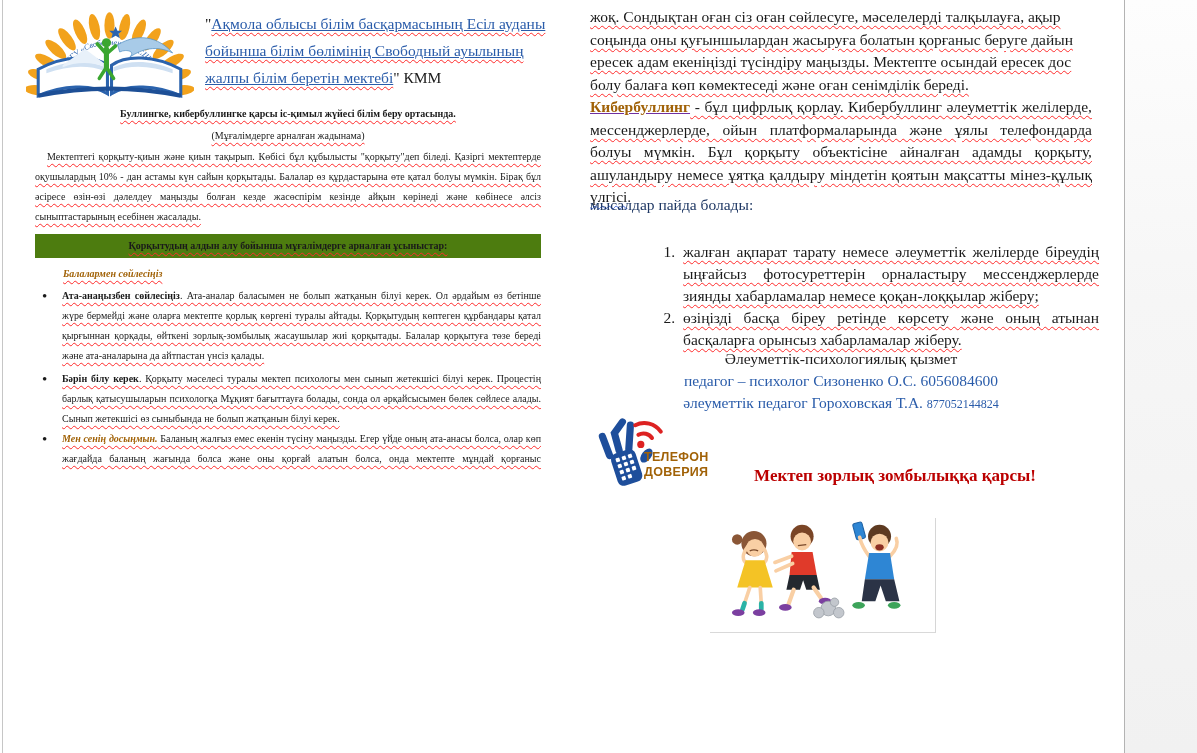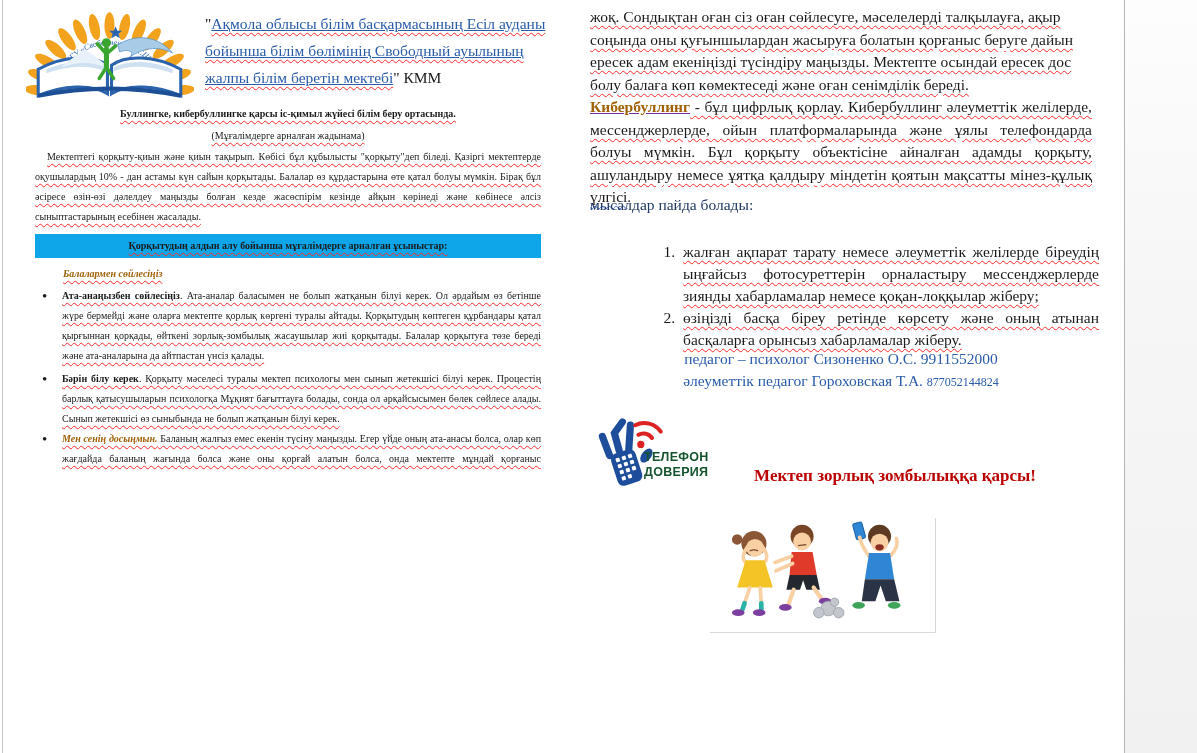--- a/index.html
+++ b/index.html
@@ -20,21 +20,21 @@
       text-decoration-thickness:1px;text-underline-offset:3px;}
   
   .logo-wrap{position:absolute;left:26px;top:8px;width:168px;height:94px;}
   .org-block{position:absolute;left:205px;top:10px;width:348px;font-size:15.5px;line-height:27px;}
   .org-link{color:#2a5caa;text-decoration:underline;text-decoration-color:#2a5caa;}
   
   .col-left{position:absolute;left:35px;top:104px;width:506px;font-size:10px;line-height:20px;text-align:justify;}
   .doc-title{font-weight:bold;text-align:center;margin:0 0 2px 0;}
   .doc-subtitle{font-weight:normal;text-align:center;margin:0 0 1px 0;}
   .intro{margin:0;text-indent:12px;}
-  .recs-heading{font-weight:bold;text-align:center;margin:7px 0 6px 0;background:#0ea5e9;padding:2px 8px;}
+  .recs-heading{font-weight:bold;text-align:center;margin:7px 0 6px 0;background:#4d7c0f;padding:2px 8px;}
   .lead-red{color:#a16207;font-weight:bold;font-style:italic;}
   .lead-line{margin:2px 0 2px 28px;text-align:left;}
   .lead-bold{font-weight:bold;}
   ul.bullets{list-style:none;margin:0;padding:0;}
   ul.bullets li{position:relative;padding-left:27px;margin:0;}
   ul.bullets li::before{content:"•";position:absolute;left:7px;top:0;font-size:15px;}
   ul.bullets li.gap-top{margin-top:3px;}
   ul.bullets li.justify-last{text-align-last:justify;}
   
   .col-right{position:absolute;left:590px;top:0;width:502px;font-size:15.5px;}
@@ -43,21 +43,21 @@
   .r-p2{margin:0;text-align:justify;}
   .cyber-link{color:#a16207;font-weight:bold;text-decoration:underline;text-decoration-color:#7030a0;}
   .examples-label{position:absolute;left:0;top:196px;color:#1f3864;}
   ol.numbered{position:absolute;left:0;top:234px;width:502px;margin:7px;padding:0 0 0 82px;
       box-sizing:border-box;line-height:22px;text-align:justify;}
   ol.numbered li{margin:0;padding-left:4px;}
   .contacts{position:absolute;left:0;top:348px;width:502px;text-align:center;line-height:22px;}
   .contact-blue{color:#2a5caa;}
   .small-num{font-size:12px;}
   .helpline{position:absolute;left:6px;top:412px;width:160px;height:84px;}
-  .helpline-text{position:absolute;left:48px;top:38px;color:#14532d;font-weight:bold;
+  .helpline-text{position:absolute;left:48px;top:38px;color:#a16207;font-weight:bold;
       font-family:"Liberation Sans",sans-serif;font-size:12.5px;line-height:15px;letter-spacing:.3px;}
   .slogan{position:absolute;left:155px;top:466px;width:300px;text-align:center;
       color:#bb0000;font-weight:bold;font-size:17px;}
   .kids-box{position:absolute;left:120px;top:518px;width:225px;height:114px;background:#fff;
       border-right:1px solid #d6d6d6;border-bottom:1px solid #d9d9d9;}
 </style>
 </head>
 <body>
 
 <div class="page-left-edge"></div>
@@ -140,21 +140,22 @@
   </div>
 
   <div class="examples-label">мысалдар пайда болады:</div>
 
   <ol class="numbered">
     <li><span class="sq">жалған ақпарат тарату немесе әлеуметтік желілерде біреудің ыңғайсыз фотосуреттерін орналастыру мессенджерлерде зиянды хабарламалар немесе қоқан-лоққылар жіберу;</span></li>
     <li><span class="sq">өзіңізді басқа біреу ретінде көрсету және оның атынан басқаларға орынсыз хабарламалар жіберу.</span></li>
   </ol>
 
   <div class="contacts">
-    <div class="contact-blue">педагог – психолог Сизоненко О.С. 9911552000</div>
+    <div>Әлеуметтік-психологиялық қызмет</div>
+    <div class="contact-blue">педагог – психолог Сизоненко О.С. 6056084600</div>
     <div class="contact-blue"><span>әлеуметтік педагог Гороховская Т.А. </span><span class="small-num">877052144824</span></div>
   </div>
 
   <div class="helpline">
     <svg width="80" height="84" viewBox="0 0 100 100">
       <g stroke="#1e4e9b" stroke-width="9" stroke-linecap="round" fill="none">
         <path d="M 17,52 L 8,28"></path>
         <path d="M 29,46 L 23,24 L 33,10"></path>
         <path d="M 41,44 L 43,14"></path>
       </g>

